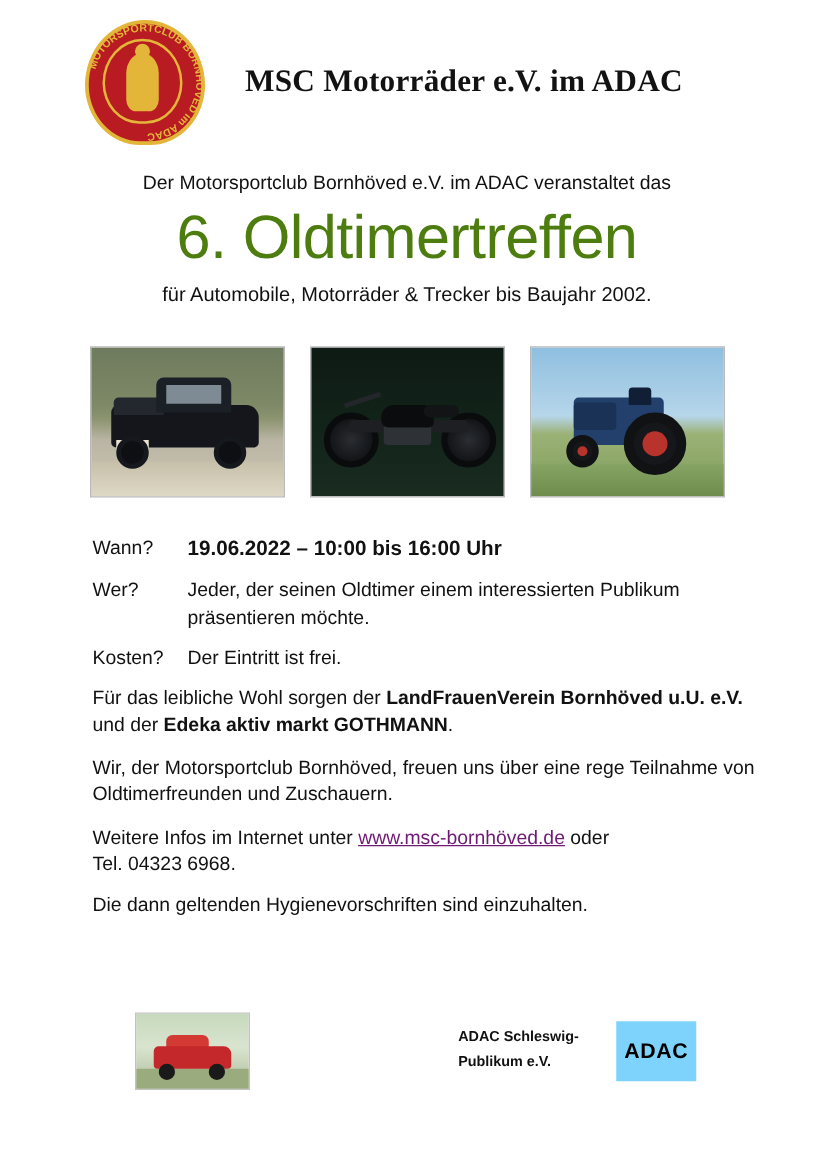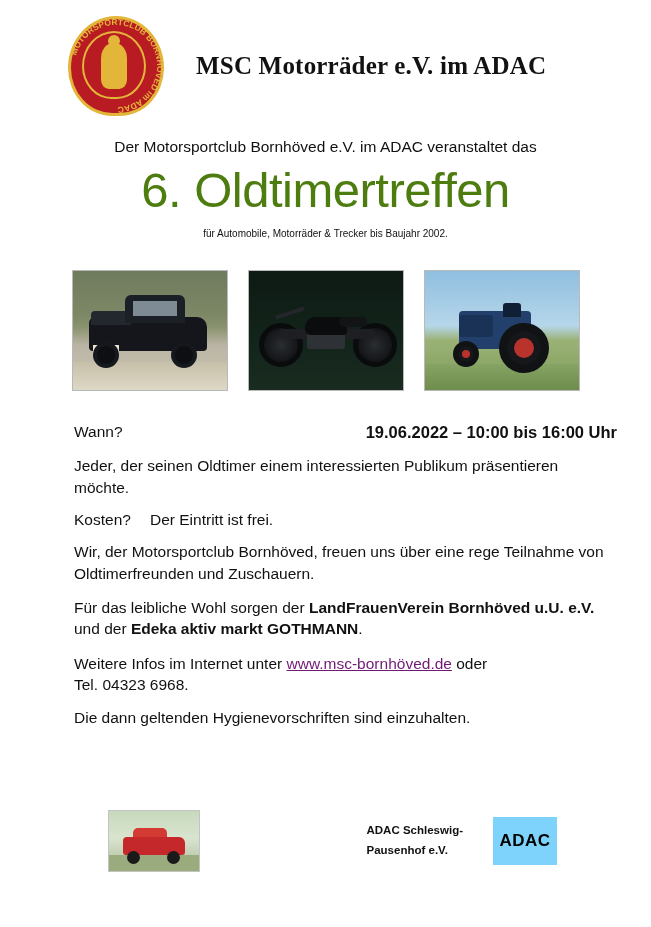--- a/index.html
+++ b/index.html
@@ -94,21 +94,21 @@
   .event-title {
     text-align: center;
     font-size: 49px;
     color: #4d7c0f;
     margin-top: 9px;
     letter-spacing: -0.5px;
     line-height: 1.05;
   }
   .subtitle {
     text-align: center;
-    font-size: 10px;
+    font-size: 16px;
     color: #111;
     margin-top: 12px;
   }
 
   
   .photos {
     display: flex;
     justify-content: center;
     gap: 20px;
     margin-top: 31px;
@@ -306,21 +306,20 @@
   .qa-label {
     flex: 0 0 76px;
     font-size: 15.5px;
   }
   .qa-value {
     flex: 1;
   }
   .qa-value.bold {
     font-weight: bold;
     font-size: 16.5px;
-    text-align: right;
   }
   .para {
     margin-bottom: 13px;
   }
   .para.tight { margin-bottom: 11px; }
   strong { font-weight: bold; }
   .link {
     color: #701a75;
     text-decoration: underline;
   }
@@ -461,53 +460,54 @@
 
   <div class="content">
 
     <div class="qa-row">
       <div class="qa-label">Wann?</div>
       <div class="qa-value bold">19.06.2022 – 10:00 bis 16:00 Uhr</div>
     </div>
 
 
     <div class="qa-row">
+      <div class="qa-label">Wer?</div>
       <div class="qa-value">Jeder, der seinen Oldtimer einem interessierten Publikum präsentieren möchte.</div>
     </div>
 
     <div class="qa-row">
       <div class="qa-label">Kosten?</div>
       <div class="qa-value">Der Eintritt ist frei.</div>
     </div>
 
-    <div class="para">Wir, der Motorsportclub Bornhöved, freuen uns über eine rege Teilnahme von Oldtimerfreunden und Zuschauern.</div>
-
     <div class="para">
       <span>Für das leibliche Wohl sorgen der </span><strong>LandFrauenVerein Bornhöved u.U. e.V.</strong><span> und der </span><strong>Edeka aktiv markt GOTHMANN</strong><span>.</span>
     </div>
+
+    <div class="para">Wir, der Motorsportclub Bornhöved, freuen uns über eine rege Teilnahme von Oldtimerfreunden und Zuschauern.</div>
 
     <div class="para tight">
       <span>Weitere Infos im Internet unter </span><a class="link" href="#">www.msc-bornhöved.de</a><span> oder</span>
       <div>Tel. 04323 6968.</div>
     </div>
 
     <div class="para">Die dann geltenden Hygienevorschriften sind einzuhalten.</div>
   </div>
 
   <div class="footer">
     <div class="footer-photo">
       <div class="grass"></div>
       <div class="car-top"></div>
       <div class="car-body"></div>
       <div class="w l"></div>
       <div class="w r"></div>
     </div>
     <div class="footer-spacer"></div>
     <div class="footer-adac-text">
       <div>ADAC Schleswig-</div>
-      <div>Pausenhof e.V.</div>
+      <div>Publikum e.V.</div>
     </div>
     <div class="adac-logo">
       <span>ADAC</span>
     </div>
   </div>
 
 </div>
 
 </body></html>

